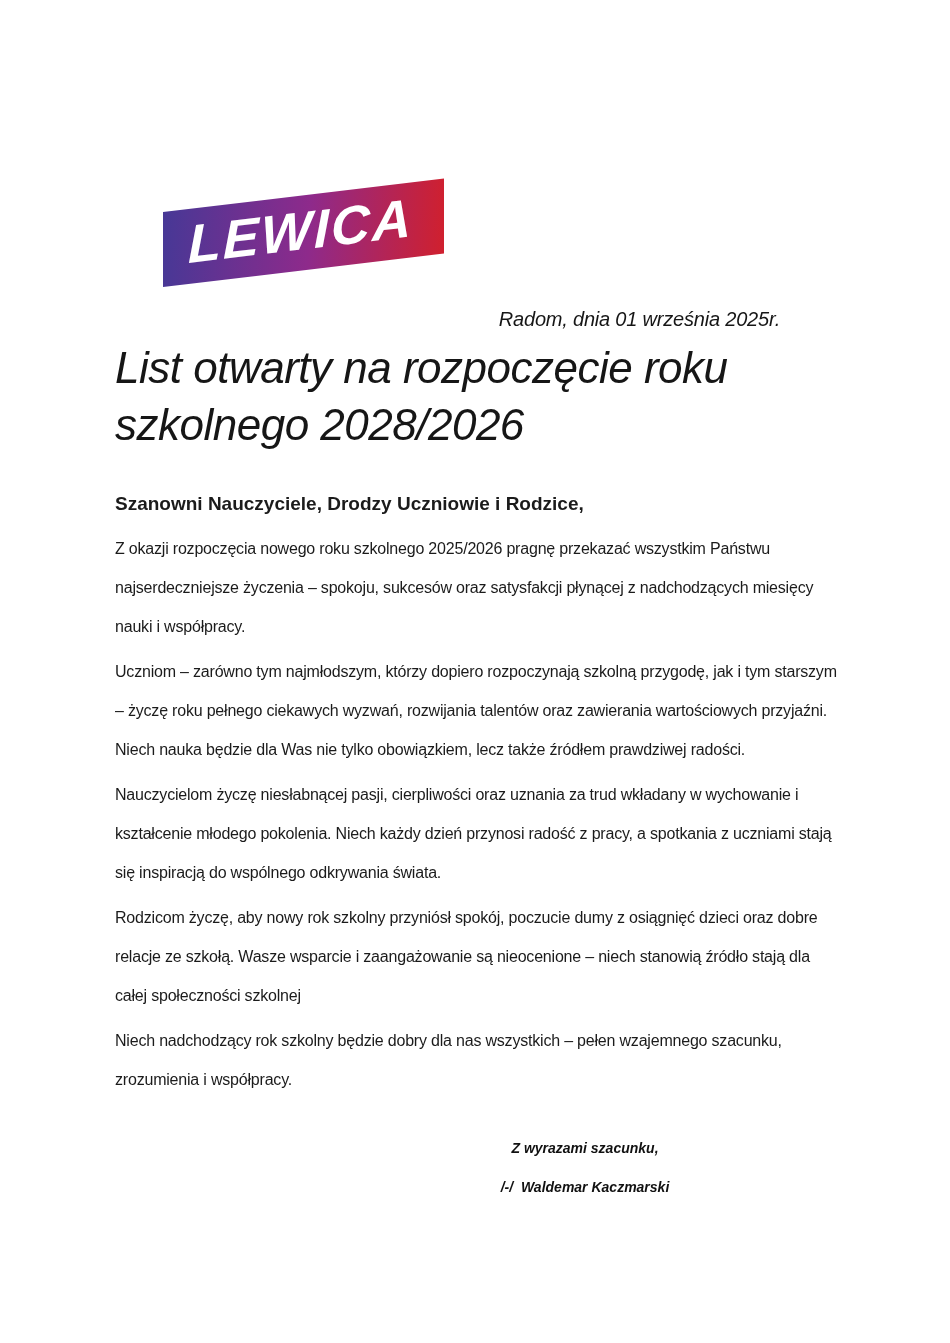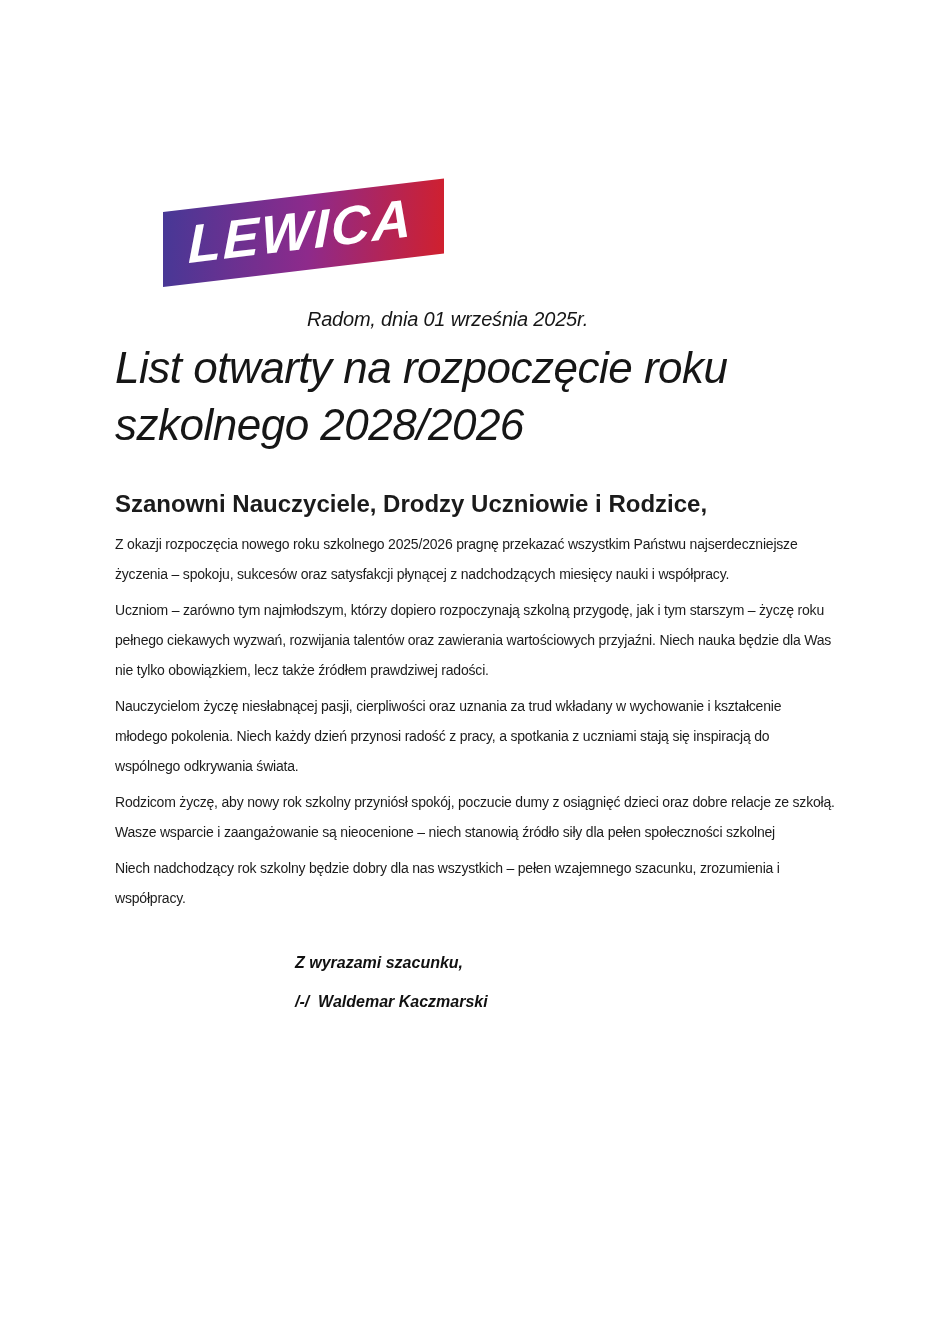--- a/index.html
+++ b/index.html
@@ -36,21 +36,21 @@
     line-height: 1;
     letter-spacing: 2px;
     padding-bottom: 5px;
     padding-right: 6px;
   }
 
   .page { padding: 0 113px 0 115px; }
 
   .dateline {
     margin-top: 308px;
-    text-align: center;
+    text-align: right;
     padding-right: 57px;
     font-style: italic;
     font-size: 20px;
     letter-spacing: -0.2px;
     color: #161616;
   }
 
   .title {
     margin-top: 8px;
     font-size: 44px;
@@ -58,40 +58,41 @@
     font-weight: 400;
     font-style: italic;
     letter-spacing: -0.5px;
     color: #161616;
     max-width: 722px;
   }
 
   .salutation {
     margin-top: 36px;
     font-weight: 700;
-    font-size: 24px;
+    font-size: 19px;
     line-height: 30px;
   }
 
   .para {
     margin-top: 6px;
-    font-size: 14px;
-    line-height: 30px;
+    font-size: 16px;
+    line-height: 39px;
     letter-spacing: -0.2px;
     max-width: 722px;
   }
   .para-first { margin-top: 10px; }
 
   .signature {
     margin-top: 30px;
     margin-left: 180px;
     width: 580px;
+    text-align: center;
     font-weight: 700;
     font-style: italic;
-    font-size: 16px;
+    font-size: 14px;
     line-height: 39px;
     color: #111111;
   }
   .sig-name { white-space: pre-wrap; }
 </style>
 </head>
 <body>
 
 <div class="logo-banner" style="background: linear-gradient(93deg, rgb(71, 56, 150) 0%, rgb(142, 42, 139) 52%, rgb(208, 32, 46) 100%);">
   <span class="logo-text">LEWICA</span>
@@ -100,20 +101,20 @@
 <div class="page">
   <div class="dateline">Radom, dnia 01 września 2025r.</div>
 
   <h1 class="title">List otwarty na rozpoczęcie roku szkolnego 2028/2026</h1>
 
   <p class="salutation">Szanowni Nauczyciele, Drodzy Uczniowie i Rodzice,</p>
 
   <p class="para para-first">Z okazji rozpoczęcia nowego roku szkolnego 2025/2026 pragnę przekazać wszystkim Państwu najserdeczniejsze życzenia – spokoju, sukcesów oraz satysfakcji płynącej z nadchodzących miesięcy nauki i współpracy.</p>
   <p class="para">Uczniom – zarówno tym najmłodszym, którzy dopiero rozpoczynają szkolną przygodę, jak i tym starszym – życzę roku pełnego ciekawych wyzwań, rozwijania talentów oraz zawierania wartościowych przyjaźni. Niech nauka będzie dla Was nie tylko obowiązkiem, lecz także źródłem prawdziwej radości.</p>
   <p class="para">Nauczycielom życzę niesłabnącej pasji, cierpliwości oraz uznania za trud wkładany w wychowanie i kształcenie młodego pokolenia. Niech każdy dzień przynosi radość z pracy, a spotkania z uczniami stają się inspiracją do wspólnego odkrywania świata.</p>
-  <p class="para">Rodzicom życzę, aby nowy rok szkolny przyniósł spokój, poczucie dumy z osiągnięć dzieci oraz dobre relacje ze szkołą. Wasze wsparcie i zaangażowanie są nieocenione – niech stanowią źródło siły dla pełen społeczności szkolnej</p>
+  <p class="para">Rodzicom życzę, aby nowy rok szkolny przyniósł spokój, poczucie dumy z osiągnięć dzieci oraz dobre relacje ze szkołą. Wasze wsparcie i zaangażowanie są nieocenione – niech stanowią źródło stają dla całej społeczności szkolnej</p>
   <p class="para">Niech nadchodzący rok szkolny będzie dobry dla nas wszystkich – pełen wzajemnego szacunku, zrozumienia i współpracy.</p>
 
   <div class="signature">
     <p class="sig-line">Z wyrazami szacunku,</p>
     <p class="sig-line sig-name">/-/  Waldemar Kaczmarski</p>
   </div>
 </div>
 
 </body></html>

